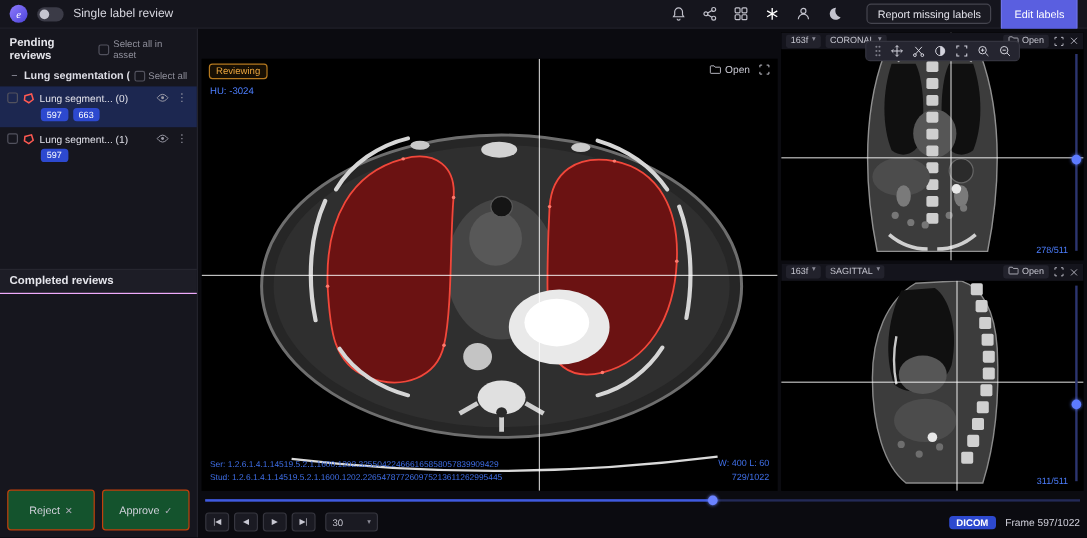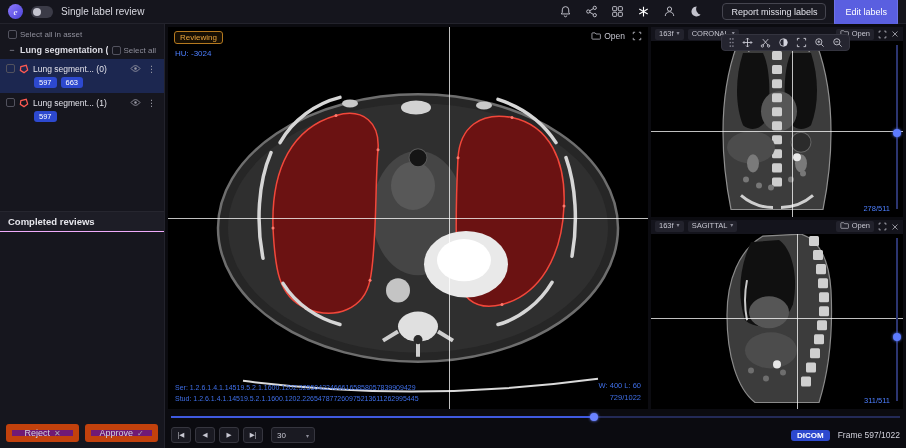--- a/index.html
+++ b/index.html
@@ -36,28 +36,28 @@
   .ri-row{display:flex;align-items:center;gap:4px;}
   .ri-label{flex:1;color:#e2e2ea;font-size:8.5px;white-space:nowrap;overflow:hidden;}
   .ri-eye{color:#9a9aa6;display:flex;cursor:pointer;}
   .ri-kebab{color:#9a9aa6;font-size:9px;cursor:pointer;padding:0 2px;}
   .badges{display:flex;gap:4px;margin:3px 0 0 28px;}
   .badge{background:#2d49cf;color:#fff;font-size:7.5px;padding:1px 5px;border-radius:3px;line-height:1.2;}
   .side-gap{height:84px;}
   .completed-strip{background:#1d1d26;padding:4px 8px;font-weight:bold;font-size:9.5px;color:#e6e6ec;border-top:1px solid #26262f;border-bottom:1px solid #f0abfc;}
   .completed-empty{text-align:center;color:#6d6d78;padding:12px 0;font-size:8.5px;}
   .side-actions{margin-top:auto;display:flex;gap:6px;padding:6px;}
-  .side-btn{flex:1;height:18px;background:#701a75;border:6px solid #c2410c;border-radius:3px;color:#d2d2dc;font-size:9px;display:flex;align-items:center;justify-content:center;gap:4px;cursor:pointer;}
+  .side-btn{flex:1;height:34px;background:#14532d;border:1px solid #c2410c;border-radius:3px;color:#d2d2dc;font-size:9px;display:flex;align-items:center;justify-content:center;gap:4px;cursor:pointer;}
   .side-btn .mark{font-size:8px;color:#a9a9b4;}
 
   
   .workspace{flex:1;display:flex;flex-direction:column;min-width:0;background:#0b0b10;}
   .viewers{flex:1;display:flex;gap:3px;padding:3px;min-height:0;}
   .viewport{position:relative;background:#000;overflow:hidden;}
-  .axial{flex:1;}
+  .axial{flex:1;margin-top:22px;}
   .right-col{width:252px;flex:0 0 252px;display:flex;flex-direction:column;gap:3px;}
   .panel{flex:1;position:relative;background:#000;overflow:hidden;}
   .ct-svg{position:absolute;inset:0;width:100%;height:100%;}
 
   .crosshair-v{position:absolute;top:0;bottom:0;width:1px;background:rgba(255,255,255,0.75);z-index:3;}
   .crosshair-h{position:absolute;left:0;right:0;height:1px;background:rgba(255,255,255,0.75);z-index:3;}
 
   .reviewing-badge{position:absolute;top:4px;left:6px;border:1px solid #b5791f;color:#e8a33d;background:rgba(90,60,10,0.25);font-size:8px;padding:1px 5px;border-radius:3px;z-index:6;}
   .hu-readout{position:absolute;top:22px;left:7px;color:#4d7fff;font-size:8px;z-index:6;}
   .axial-open{position:absolute;top:4px;right:6px;display:flex;gap:7px;align-items:center;color:#c6c6d0;font-size:8.5px;z-index:6;}
@@ -133,20 +133,21 @@
         </svg>
     </div>
     <button class="btn-outline">Report missing labels</button>
     <button class="btn-primary">Edit labels</button>
   </header>
 
   <div class="main-body">
 
     <aside class="sidebar">
       <div class="side-head">
+        <span class="side-head-title">Pending reviews</span>
         <span class="chk-label">
           <span class="checkbox"></span>
           <span>Select all in asset</span>
         </span>
       </div>
       <div class="group-row">
         <span class="collapse">−</span>
         <span class="group-label">Lung segmentation (2)</span>
         <span class="chk-label">
           <span class="checkbox"></span>

